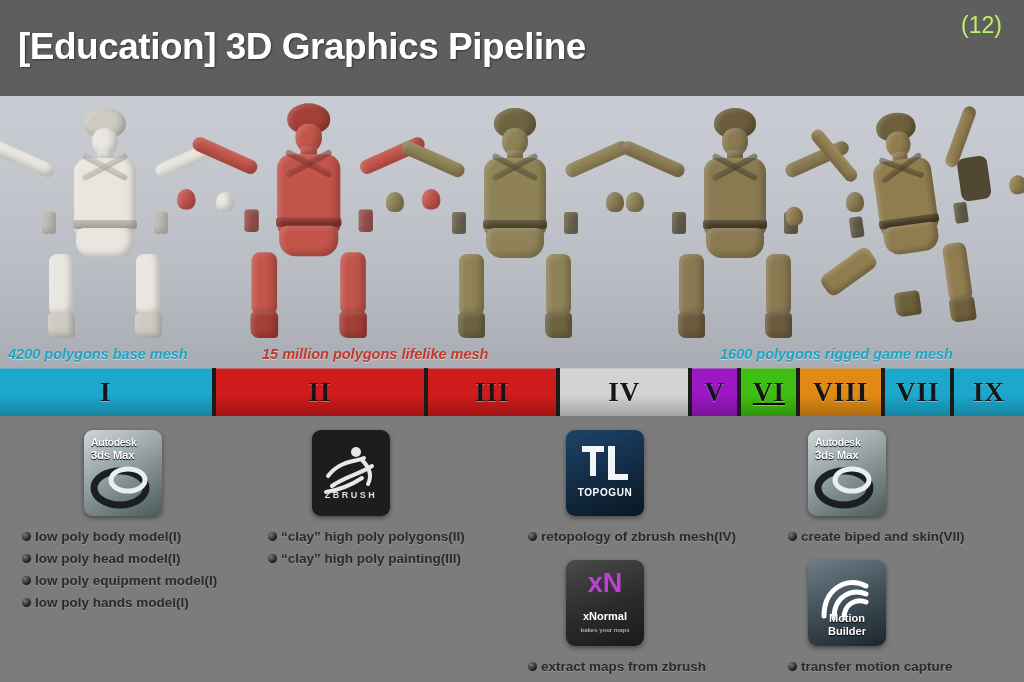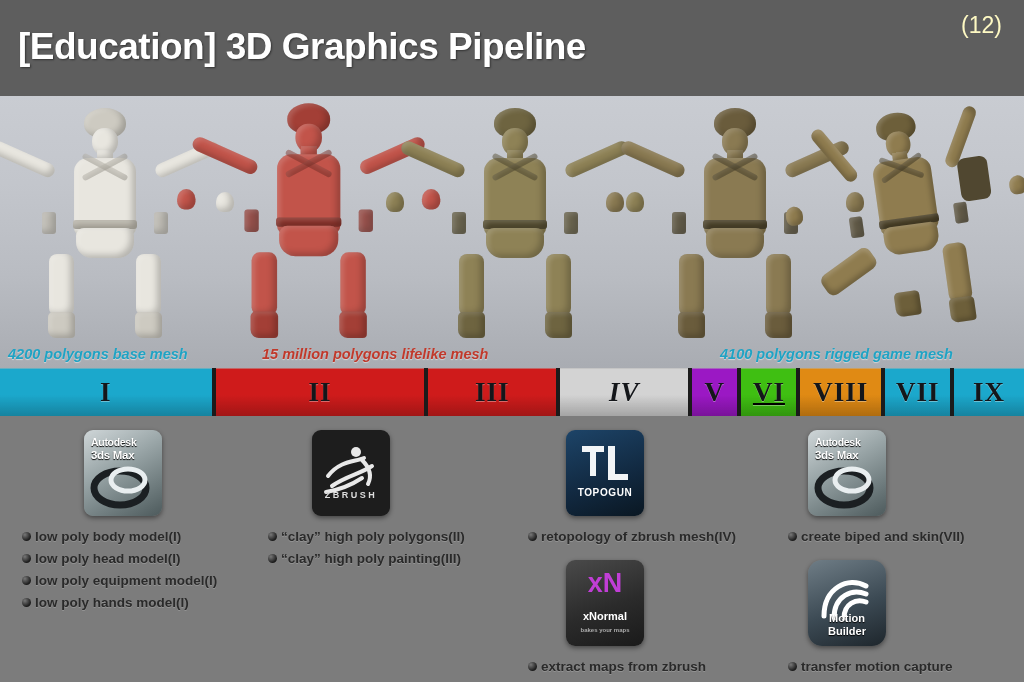--- a/index.html
+++ b/index.html
@@ -17,21 +17,21 @@
     background:#5e5e5e;
   }
   .slide-title {
     position:absolute; left:18px; top:26px;
     font-size:37px; font-weight:bold; color:#ffffff;
     letter-spacing:-0.5px; white-space:nowrap;
     text-shadow: 1px 1px 2px rgba(0,0,0,0.45);
   }
   .page-num {
     position:absolute; right:22px; top:12px;
-    font-size:23px; color:#fef9c3;
+    font-size:23px; color:#bef264;
   }
 
   
   .showcase {
     position:absolute; left:0; top:96px; width:1024px; height:272px;
     background: linear-gradient(180deg,#c9ccd2 0%,#c3c6cc 32%,#b9bcc2 66%,#a9acb2 100%);
     overflow:hidden;
   }
   .figure { position:absolute; bottom:28px; }
 
@@ -133,21 +133,21 @@
     position:relative; width:78px; height:86px; border-radius:9px;
     box-shadow: 0 2px 5px rgba(0,0,0,0.45);
     overflow:hidden;
   }
   .icon-max {
     background: linear-gradient(150deg,#cfd6d8 0%,#9aa6a8 40%,#6d7a7c 75%,#4d5a5c 100%);
   }
   .icon-zb { background:#1d1d1d; }
   .icon-tg { background: linear-gradient(160deg,#1d4468 0%,#11283f 60%,#0a1722 100%); }
   .icon-xn { background: linear-gradient(160deg,#4a4a4a 0%,#2b2b2b 55%,#1a1a1a 100%); padding-left: 44px; }
-  .icon-mb { background: linear-gradient(160deg,#6f7d86 0%,#3c4a54 55%,#1e262c 100%); border-radius: 14px; }
+  .icon-mb { background: linear-gradient(160deg,#6f7d86 0%,#3c4a54 55%,#1e262c 100%); }
   .icon-cap {
     position:absolute; left:0; right:0; text-align:center;
     color:#fff; font-weight:bold;
   }
   .bullets { margin-top:10px; }
   .bullet {
     display:flex; align-items:flex-start; gap:4px;
     font-size:13.5px; font-weight:bold; color:#2a2a2a;
     line-height:1.62; white-space:nowrap;
     text-shadow: 0 1px 0 rgba(255,255,255,0.18);
@@ -276,34 +276,34 @@
           <div class="leg legR" style="background:#8f7c4f;box-shadow:inset -4px -3px 6px rgba(0,0,0,0.22),inset 3px 2px 5px rgba(255,255,255,0.18)"></div>
           <div class="boot bootL" style="background: rgb(109, 95, 58); box-shadow: rgba(0, 0, 0, 0.22) -4px -3px 6px inset, rgba(255, 255, 255, 0.18) 3px 2px 5px inset; top: 190px; left: 58px;"></div>
           <div class="boot bootR" style="background:#6d5f3a;box-shadow:inset -4px -3px 6px rgba(0,0,0,0.22),inset 3px 2px 5px rgba(255,255,255,0.18)"></div>
           <div class="pouch pouchL" style="background:#4a4027;box-shadow:inset -4px -3px 6px rgba(0,0,0,0.22),inset 3px 2px 5px rgba(255,255,255,0.18)"></div>
           <div class="pouch pouchR" style="background:#4a4027;box-shadow:inset -4px -3px 6px rgba(0,0,0,0.22),inset 3px 2px 5px rgba(255,255,255,0.18)"></div>
           <div class="pack" style="background:#4a4027"></div>
         </div>
       </div>
       <div class="cap" style="left: 8px; color: rgb(31, 163, 196);">4200 polygons base mesh</div>
       <div class="cap" style="left: 262px; color: rgb(192, 57, 43);">15 million polygons lifelike mesh</div>
-      <div class="cap" style="left: 720px; color: rgb(31, 163, 196);">4100 polygons rigged game mesh</div>
+      <div class="cap" style="left: 720px; color: rgb(31, 163, 196);">1600 polygons rigged game mesh</div>
     </div>
 
   <div class="numbar" id="numbar">
       <div class="seg" style="width: 215px; background: linear-gradient(rgb(27, 168, 204) 0%, rgb(27, 168, 204) 55%, rgba(0, 0, 0, 0.22) 100%), rgb(27, 168, 204);">
         <span>I</span>
       </div>
       <div class="seg" style="width: 212px; background: linear-gradient(rgb(207, 27, 27) 0%, rgb(207, 27, 27) 55%, rgba(0, 0, 0, 0.22) 100%), rgb(207, 27, 27);">
         <span>II</span>
       </div>
       <div class="seg" style="width: 130px; background: linear-gradient(rgb(207, 27, 27) 0%, rgb(207, 27, 27) 55%, rgba(0, 0, 0, 0.22) 100%), rgb(207, 27, 27);">
         <span>III</span>
       </div>
-      <div class="seg" style="width: 130px; background: linear-gradient(rgb(211, 211, 211) 0%, rgb(211, 211, 211) 55%, rgba(0, 0, 0, 0.22) 100%), rgb(211, 211, 211); font-style: italic;">
+      <div class="seg" style="width: 130px; background: linear-gradient(rgb(211, 211, 211) 0%, rgb(211, 211, 211) 55%, rgba(0, 0, 0, 0.22) 100%), rgb(211, 211, 211);">
         <span>IV</span>
       </div>
       <div class="seg" style="width: 46px; background: linear-gradient(rgb(155, 24, 196) 0%, rgb(155, 24, 196) 55%, rgba(0, 0, 0, 0.22) 100%), rgb(155, 24, 196);">
         <span>V</span>
       </div>
       <div class="seg" style="width: 56px; background: linear-gradient(rgb(63, 191, 18) 0%, rgb(63, 191, 18) 55%, rgba(0, 0, 0, 0.22) 100%), rgb(63, 191, 18); text-decoration: underline;">
         <span>VI</span>
       </div>
       <div class="seg" style="width: 82px; background: linear-gradient(rgb(224, 138, 20) 0%, rgb(224, 138, 20) 55%, rgba(0, 0, 0, 0.22) 100%), rgb(224, 138, 20);">
         <span>VIII</span>

